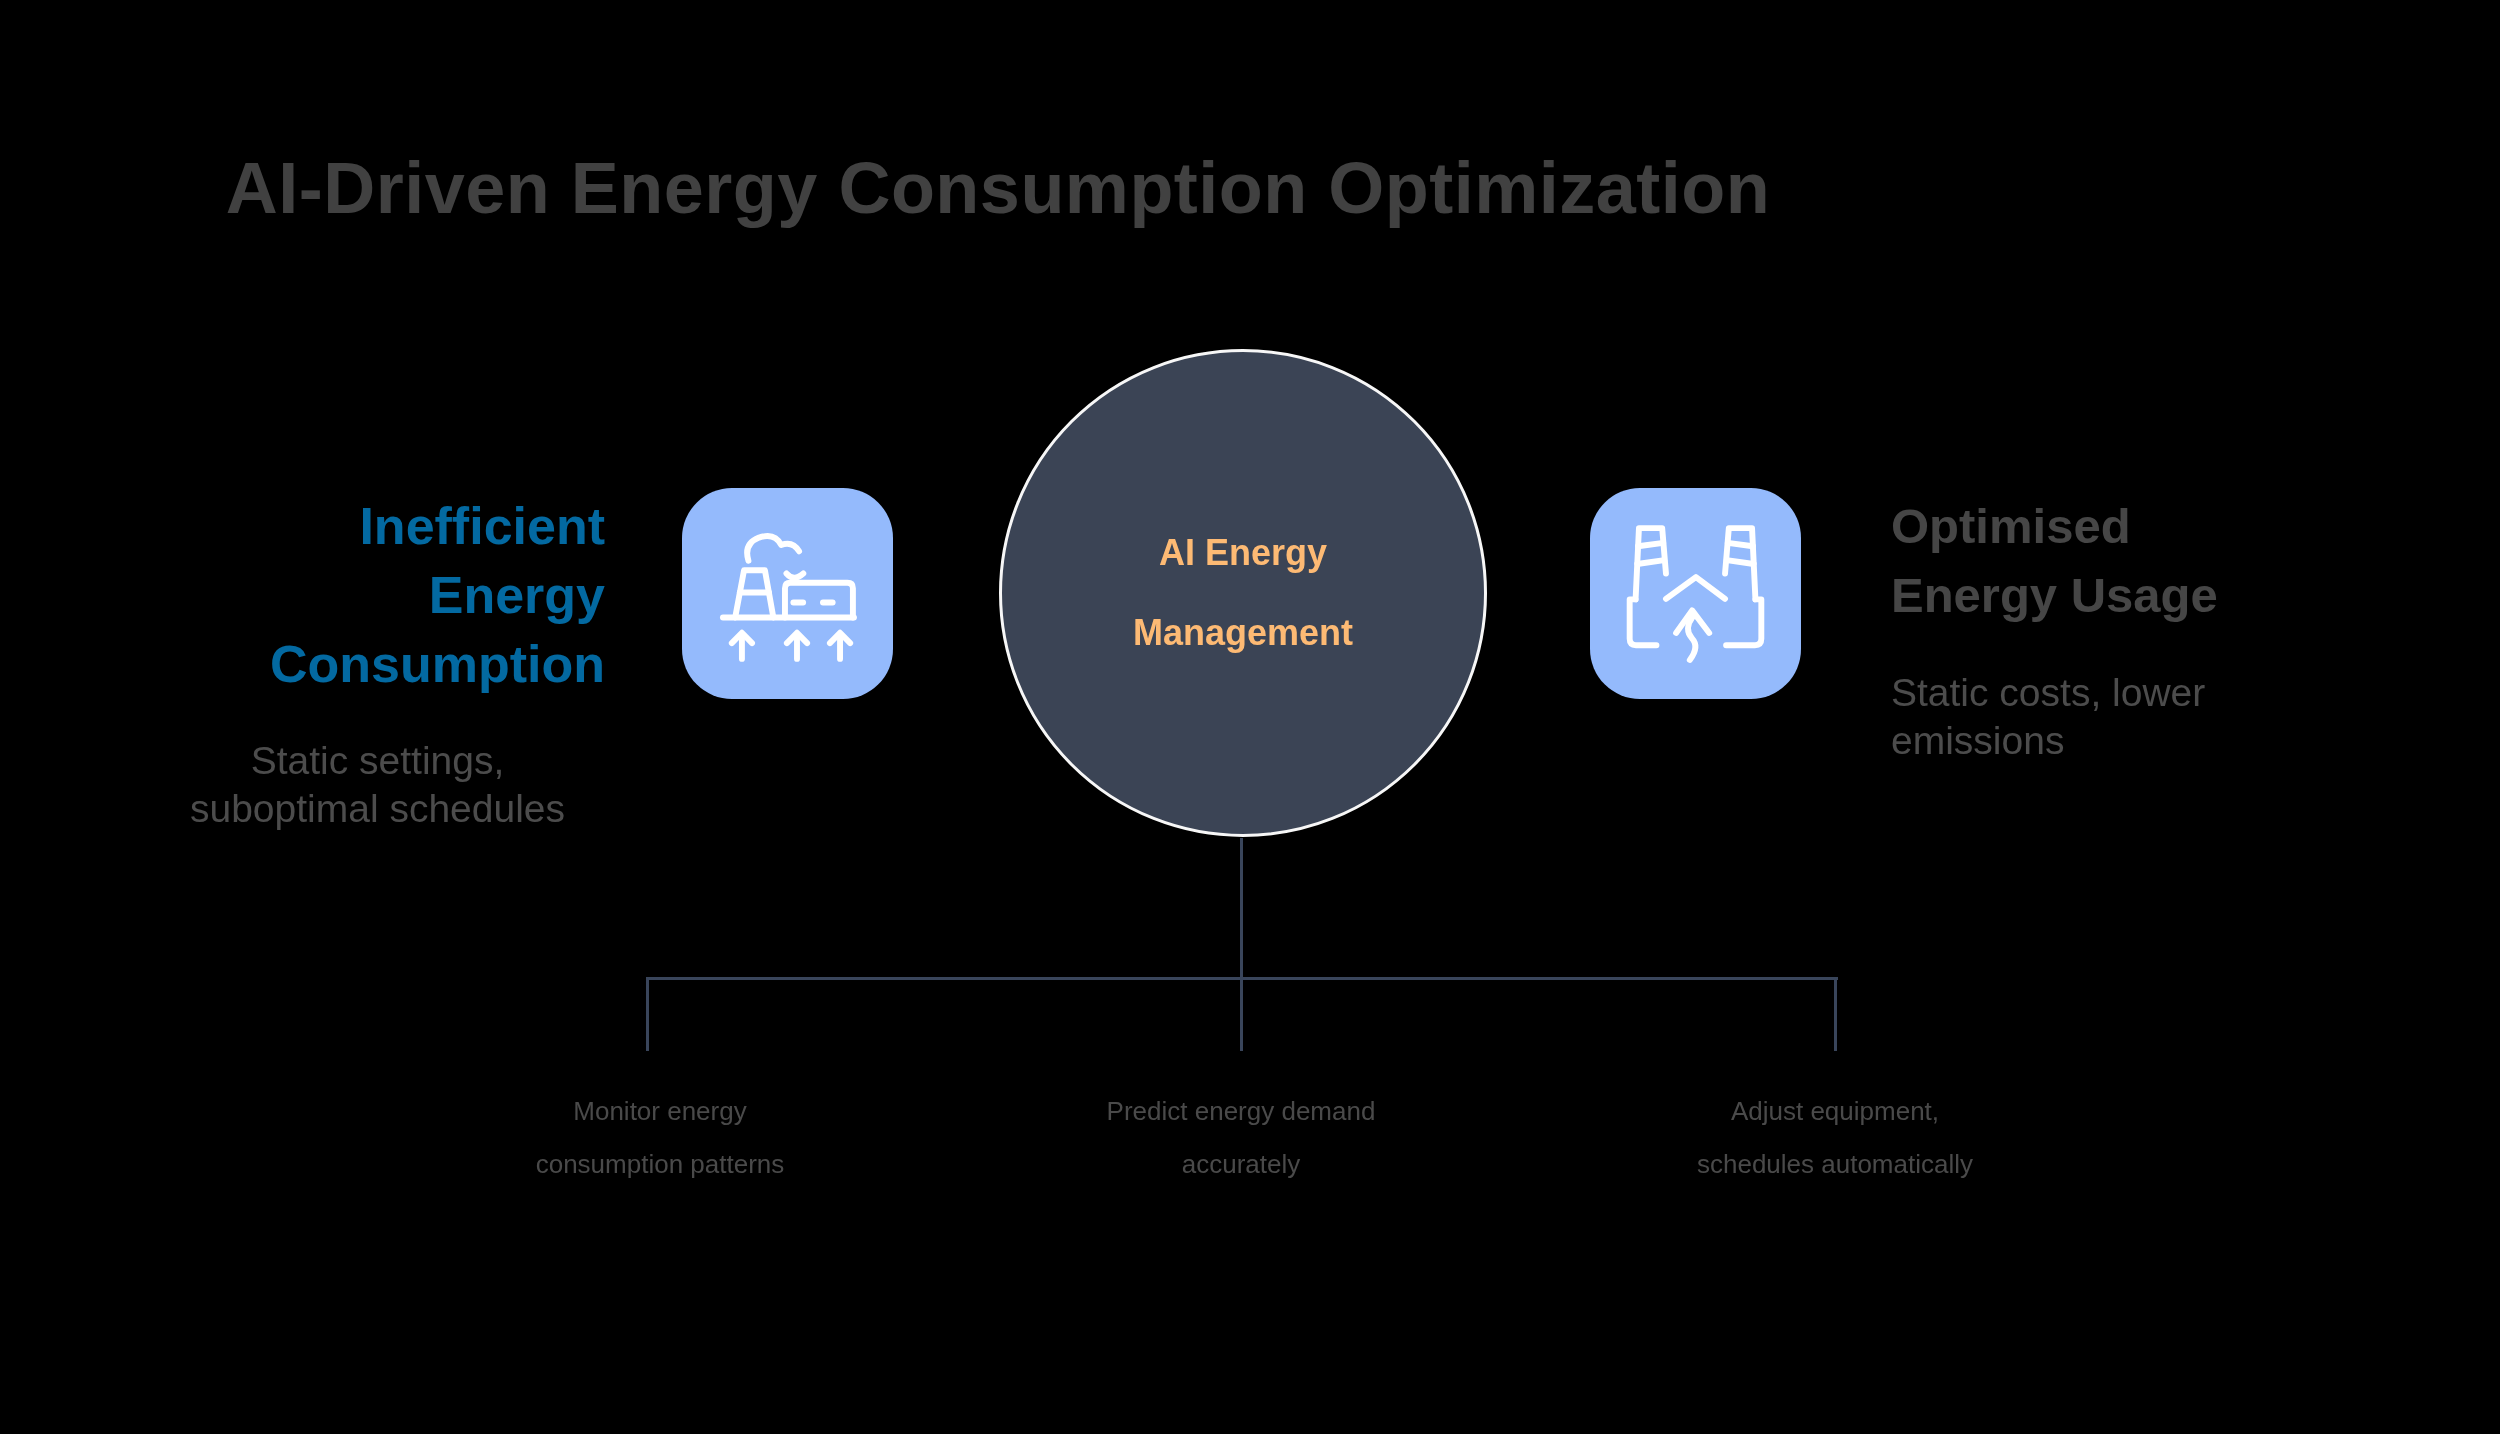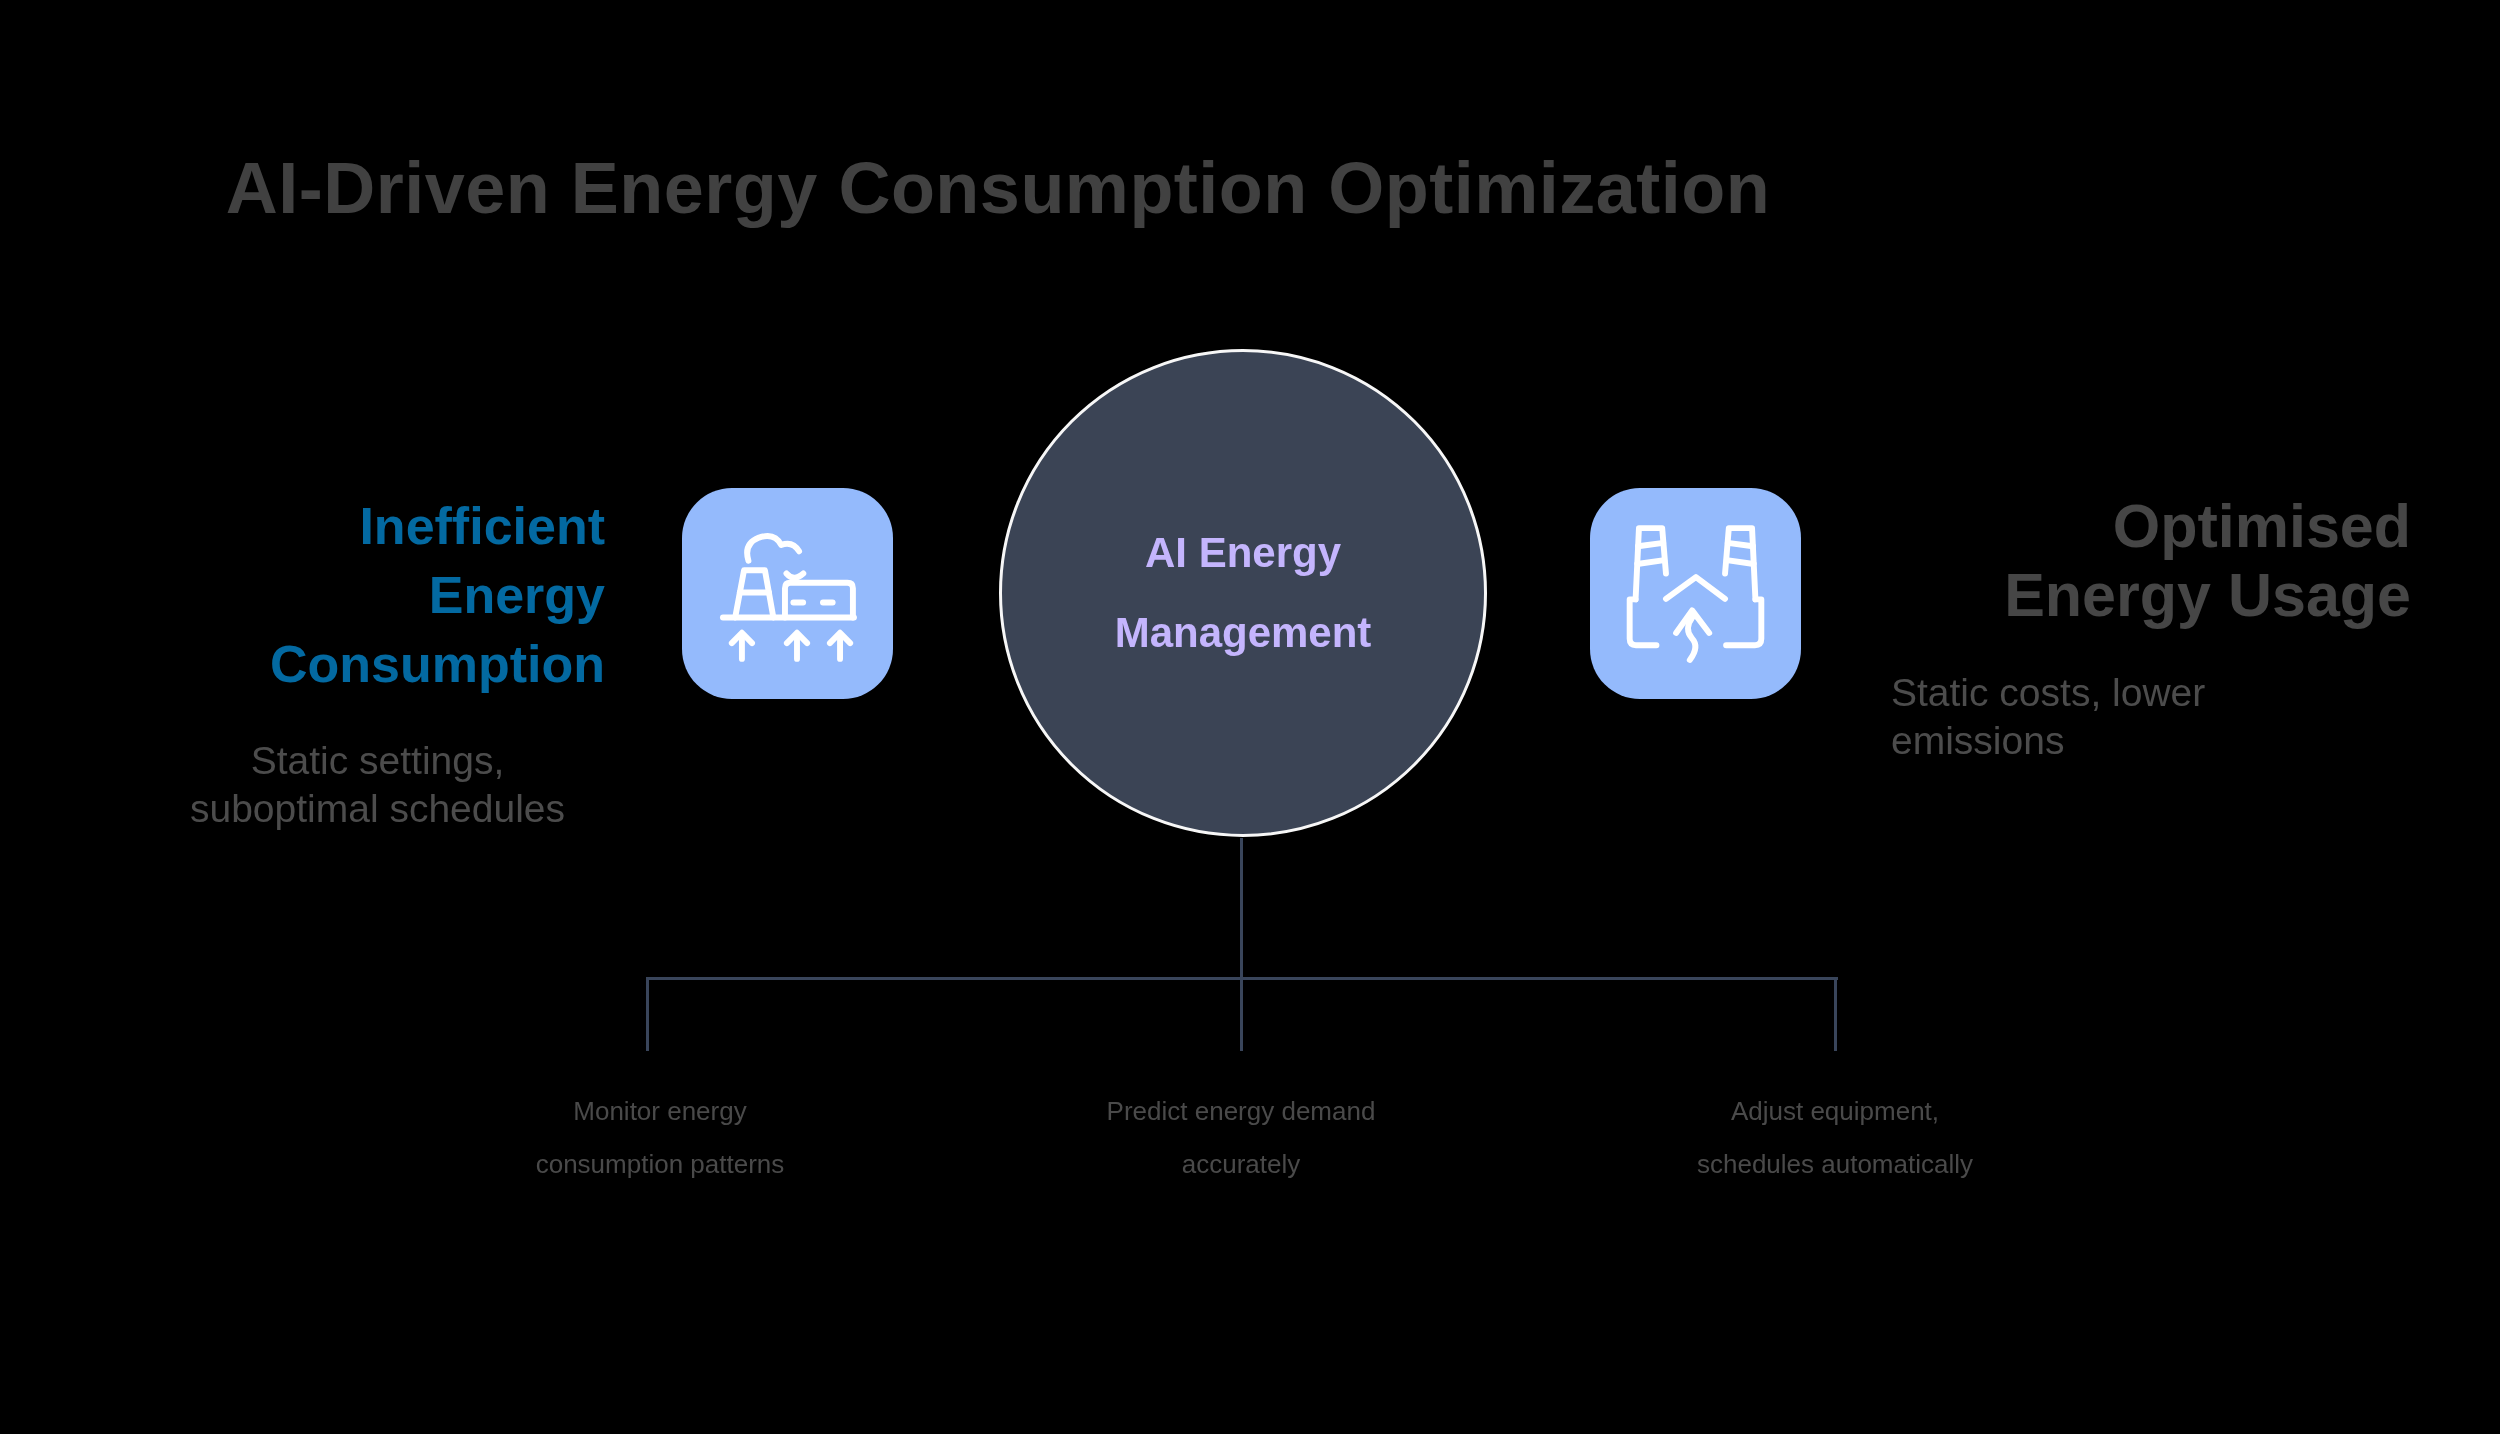--- a/index.html
+++ b/index.html
@@ -17,42 +17,42 @@
   #left-heading{
     position:absolute;left:200px;top:492px;width:405px;text-align:right;
     font-size:52px;font-weight:bold;color:#0369a1;line-height:69px;
   }
   #left-subtitle{
     position:absolute;left:150px;top:737px;width:455px;text-align:center;
     font-size:39px;color:#4C4C4C;line-height:48px;
   }
   
   #right-heading{
-    position:absolute;left:1891px;top:492px;width:520px;text-align:right;
-    font-size:61px;font-weight:bold;color:#464646;line-height:69px;
+    position:absolute;left:1891px;top:492px;width:520px;text-align:left;
+    font-size:49px;font-weight:bold;color:#464646;line-height:69px;
   }
   #right-subtitle{
     position:absolute;left:1891px;top:669px;width:520px;text-align:left;
     font-size:39px;color:#4C4C4C;line-height:48px;
   }
   
   .icon-tile{
     position:absolute;width:211px;height:211px;border-radius:50px;background:#94BAFC;
   }
   #left-icon-tile{left:682px;top:488px;}
   #right-icon-tile{left:1590px;top:488px;}
   .icon-tile svg{position:absolute;left:0;top:0;width:100%;height:100%;}
   
   #center-circle{
     position:absolute;left:999px;top:349px;width:488px;height:488px;box-sizing:border-box;
     background:#3B4455;border:3px solid #F7F7F7;border-radius:50%;
     display:flex;align-items:center;justify-content:center;text-align:center;
   }
   #center-circle .label{
-    font-size:42px;font-weight:bold;color:#c4b5fd;line-height:80px;
+    font-size:36px;font-weight:bold;color:#fdba74;line-height:80px;
   }
   
   .conn{position:absolute;background:#39455B;}
   #conn-stub{left:1240px;top:838px;width:3px;height:141px;}
   #conn-horizontal{left:646px;top:977px;width:1192px;height:3px;}
   #conn-tick-left{left:646px;top:977px;width:3px;height:74px;}
   #conn-tick-mid{left:1240px;top:977px;width:3px;height:74px;}
   #conn-tick-right{left:1834px;top:977px;width:3px;height:74px;}
   
   .cap-label{

